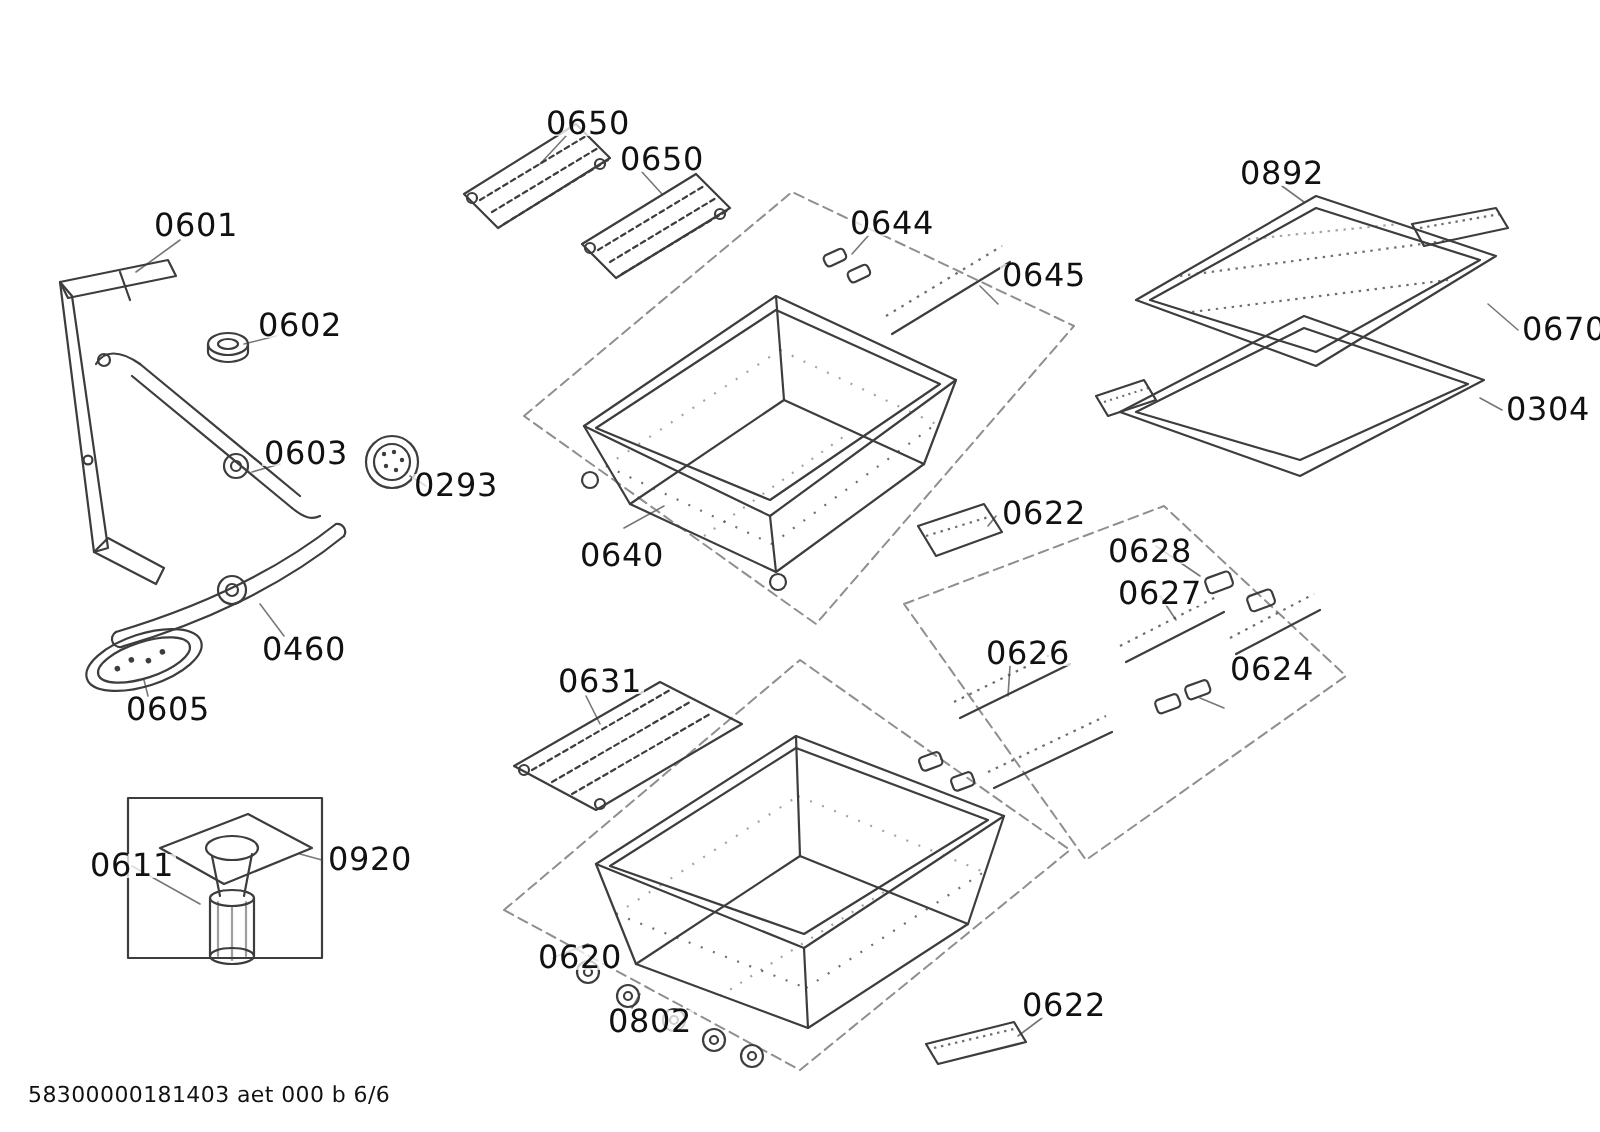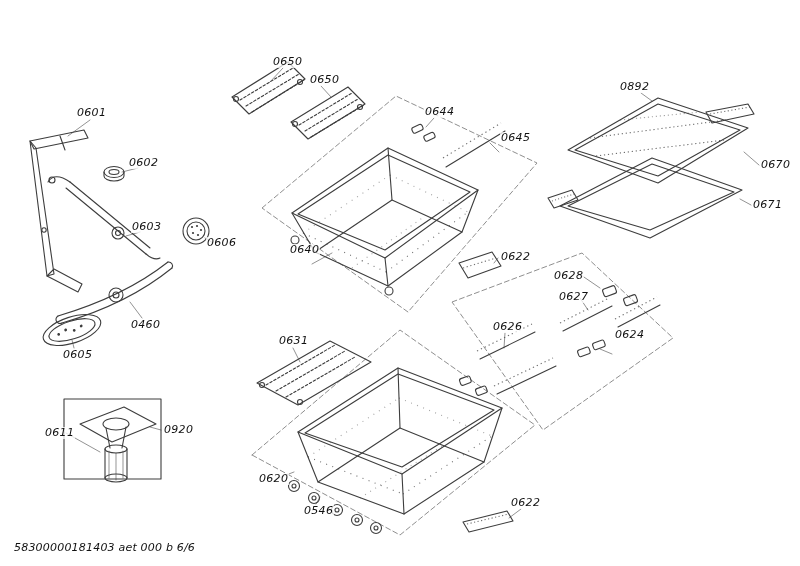--- a/index.html
+++ b/index.html
@@ -10,25 +10,25 @@
   .diagram-svg { position:absolute; left:0; top:0; }
   .diagram-svg path, .diagram-svg rect, .diagram-svg circle, .diagram-svg ellipse {
     fill:none; stroke:#3d3d3d; stroke-width:1.1; stroke-linecap:round; stroke-linejoin:round;
   }
   .diagram-svg .mesh { stroke:#4a4a4a; opacity:.8; stroke-linecap:butt; }
   .diagram-svg .faint { opacity:.5; }
   .diagram-svg .dash { stroke:#8f8f8f; stroke-width:1; stroke-dasharray:5 3; }
   .diagram-svg .leader { stroke:#777; stroke-width:.8; }
   .diagram-svg .dot { fill:#3d3d3d; stroke:none; }
   .part-label {
-    position:absolute; font-size:11px; color:#111; letter-spacing:.3px;
-    background:rgba(255,255,255,.75); padding:0 1px; line-height:12px;font-style:italic;
+    position:absolute; font-size:16px; color:#111; letter-spacing:.3px;
+    background:rgba(255,255,255,.75); padding:0 1px; line-height:12px;
   }
   .footer-text {
-    position:absolute; left:14px; top:541px; font-size:11px; color:#111; letter-spacing:.2px;font-style:italic;
+    position:absolute; left:14px; top:541px; font-size:11px; color:#111; letter-spacing:.2px;
   }
 </style>
 </head>
 <body>
 
 <div class="page">
 
   <svg class="diagram-svg" width="800" height="566" viewBox="0 0 800 566">
 
     <g>
@@ -244,38 +244,38 @@
 
     <g>
       <path class="mesh" d="M467,524 L509,514" stroke-width="8" stroke-dasharray="1.2 2.4"></path>
       <path d="M463,522 L507,511 L513,521 L469,532 Z"></path>
     </g>
   </svg>
 
   <div class="part-label" style="left:76px;top:107px">0601</div>
   <div class="part-label" style="left:128px;top:157px">0602</div>
   <div class="part-label" style="left:131px;top:221px">0603</div>
-  <div class="part-label" style="left:206px;top:237px">0606</div>
+  <div class="part-label" style="left:206px;top:237px">0293</div>
   <div class="part-label" style="left:130px;top:319px">0460</div>
   <div class="part-label" style="left:62px;top:349px">0605</div>
   <div class="part-label" style="left:44px;top:427px">0611</div>
   <div class="part-label" style="left:163px;top:424px">0920</div>
   <div class="part-label" style="left:272px;top:56px">0650</div>
   <div class="part-label" style="left:309px;top:74px">0650</div>
   <div class="part-label" style="left:424px;top:106px">0644</div>
   <div class="part-label" style="left:500px;top:132px">0645</div>
-  <div class="part-label" style="left:289px;top:244px">0640</div>
+  <div class="part-label" style="left:289px;top:272px">0640</div>
   <div class="part-label" style="left:500px;top:251px">0622</div>
   <div class="part-label" style="left:553px;top:270px">0628</div>
   <div class="part-label" style="left:558px;top:291px">0627</div>
   <div class="part-label" style="left:492px;top:321px">0626</div>
   <div class="part-label" style="left:614px;top:329px">0624</div>
   <div class="part-label" style="left:278px;top:335px">0631</div>
-  <div class="part-label" style="left:258px;top:473px">0620</div>
-  <div class="part-label" style="left:303px;top:505px">0546</div>
+  <div class="part-label" style="left:268px;top:473px">0620</div>
+  <div class="part-label" style="left:303px;top:505px">0802</div>
   <div class="part-label" style="left:510px;top:497px">0622</div>
   <div class="part-label" style="left:619px;top:81px">0892</div>
   <div class="part-label" style="left:760px;top:159px">0670</div>
-  <div class="part-label" style="left:752px;top:199px">0671</div>
+  <div class="part-label" style="left:752px;top:199px">0304</div>
 
   <div class="footer-text">58300000181403 aet 000 b 6/6</div>
 
 </div>
 
 </body></html>

